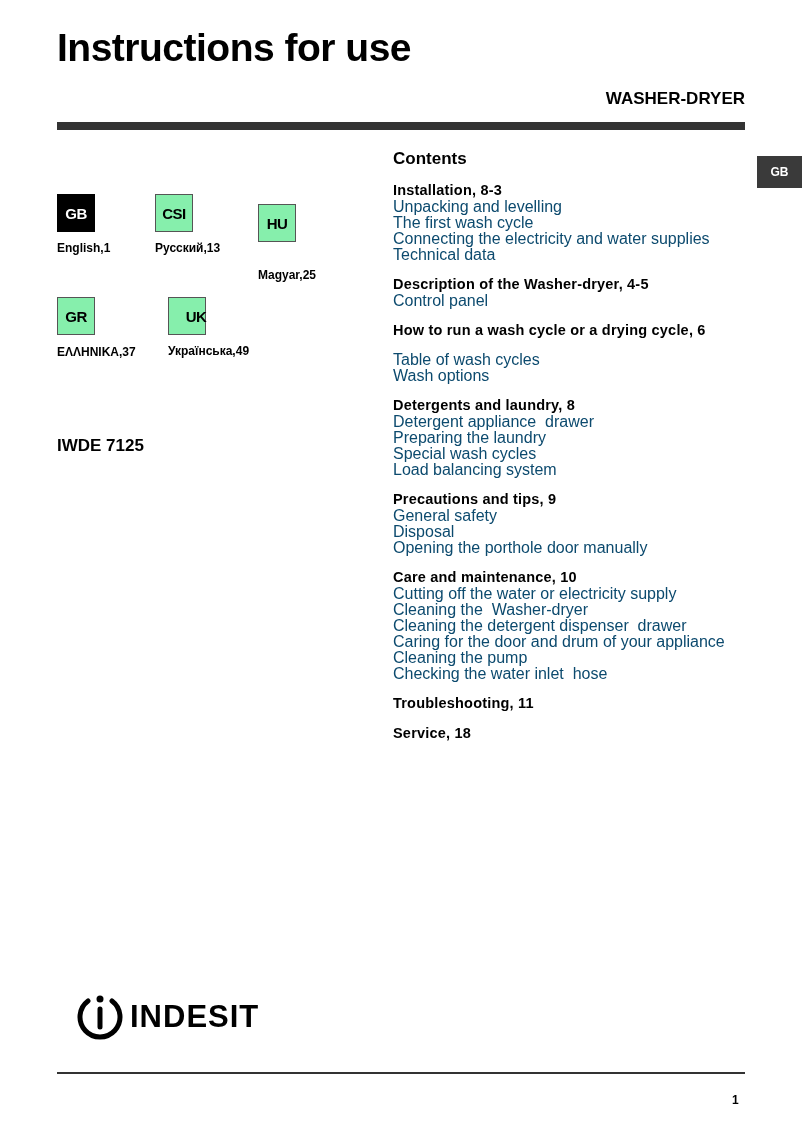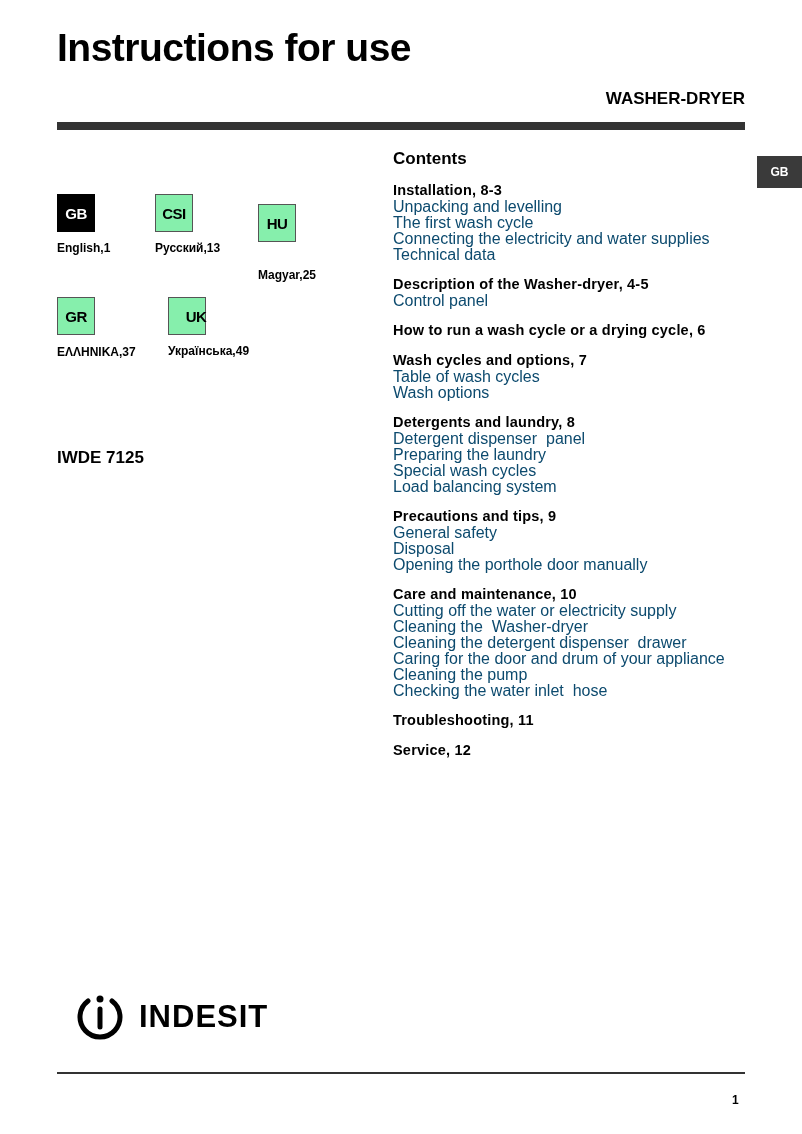--- a/index.html
+++ b/index.html
@@ -9,30 +9,30 @@
   .title { position: absolute; left: 57px; top: 26px; font-size: 39px; font-weight: bold; letter-spacing: -0.5px; line-height: 44px; }
   .subtitle { position: absolute; right: 57px; top: 89px; font-size: 17px; font-weight: bold; line-height: 20px; }
   .top-rule { position: absolute; left: 57px; top: 122px; width: 688px; height: 8px; background: #333333; }
 
   .lang-tab { position: absolute; left: 757px; top: 156px; width: 45px; height: 32px; background: #3a3a3a; color: #fff; font-size: 12px; font-weight: bold; display: flex; align-items: center; justify-content: center; }
 
   .lang-box { position: absolute; width: 38px; height: 38px; border: 1px solid #555; display: flex; align-items: center; justify-content: center; font-size: 15px; font-weight: bold; letter-spacing: -0.5px; background: #86efac; }
   .lang-box.active { background: #000; color: #fff; border-color: #000; }
   .lang-label { position: absolute; font-size: 12px; font-weight: bold; line-height: 14px; white-space: nowrap; }
 
-  .model { position: absolute; left: 57px; top: 448px; font-size: 17px; font-weight: bold; line-height: 20px; }
+  .model { position: absolute; left: 57px; top: 436px; font-size: 17px; font-weight: bold; line-height: 20px; }
 
   .contents { position: absolute; left: 393px; top: 149px; width: 360px; }
   .contents-title { font-size: 17px; font-weight: bold; line-height: 20px; margin-bottom: 13px; }
   .section { margin-bottom: 13px; }
   .section-title { font-size: 14.5px; font-weight: bold; line-height: 17px; white-space: nowrap; letter-spacing: 0.2px; }
   .section-item { font-size: 16px; line-height: 16px; color: #0c4a6e; white-space: pre; }
 
   .logo { position: absolute; left: 74px; top: 993px; display: flex; align-items: center; }
-  .logo-text { font-size: 31px; font-weight: bold; letter-spacing: 1px; margin-left: 13px; line-height: 34px; }
+  .logo-text { font-size: 31px; font-weight: bold; letter-spacing: 1px; margin-left: 4px; line-height: 34px; }
 
   .bottom-rule { position: absolute; left: 57px; top: 1072px; width: 688px; height: 2px; background: #333; }
   .page-number { position: absolute; left: 732px; top: 1093px; font-size: 12px; font-weight: bold; }
 </style>
 </head>
 <body>
 
 <div class="title">Instructions for use</div>
 <div class="subtitle">WASHER-DRYER</div>
 <div class="top-rule"></div>
@@ -70,28 +70,27 @@
   <div class="section">
     <div class="section-title">Description of the Washer-dryer, 4-5</div>
     <div class="section-item">Control panel</div>
   </div>
 
   <div class="section">
     <div class="section-title">How to run a wash cycle or a drying cycle, 6</div>
   </div>
 
   <div class="section">
-    <div class="section-title">Wash cycles and options, 7</div>
     <div class="section-item">Table of wash cycles</div>
     <div class="section-item">Wash options</div>
   </div>
 
   <div class="section">
     <div class="section-title">Detergents and laundry, 8</div>
-    <div class="section-item">Detergent dispenser  panel</div>
+    <div class="section-item">Detergent appliance  drawer</div>
     <div class="section-item">Preparing the laundry</div>
     <div class="section-item">Special wash cycles</div>
     <div class="section-item">Load balancing system</div>
   </div>
 
   <div class="section">
     <div class="section-title">Precautions and tips, 9</div>
     <div class="section-item">General safety</div>
     <div class="section-item">Disposal</div>
     <div class="section-item">Opening the porthole door manually</div>
@@ -105,21 +104,21 @@
     <div class="section-item">Caring for the door and drum of your appliance</div>
     <div class="section-item">Cleaning the pump</div>
     <div class="section-item">Checking the water inlet  hose</div>
   </div>
 
   <div class="section">
     <div class="section-title">Troubleshooting, 11</div>
   </div>
 
   <div class="section">
-    <div class="section-title">Service, 12</div>
+    <div class="section-title">Service, 18</div>
   </div>
 </div>
 
 <div class="logo">
   <svg width="52" height="48" viewBox="0 0 52 48">
     <path d="M14 8 A20 20 0 1 0 38 8" fill="none" stroke="#000" stroke-width="5" stroke-linecap="round"></path>
     <circle cx="26" cy="6" r="3.5" fill="#000"></circle>
     <line x1="26" y1="16" x2="26" y2="34" stroke="#000" stroke-width="5" stroke-linecap="round"></line>
   </svg>
   <span class="logo-text">INDESIT</span>

